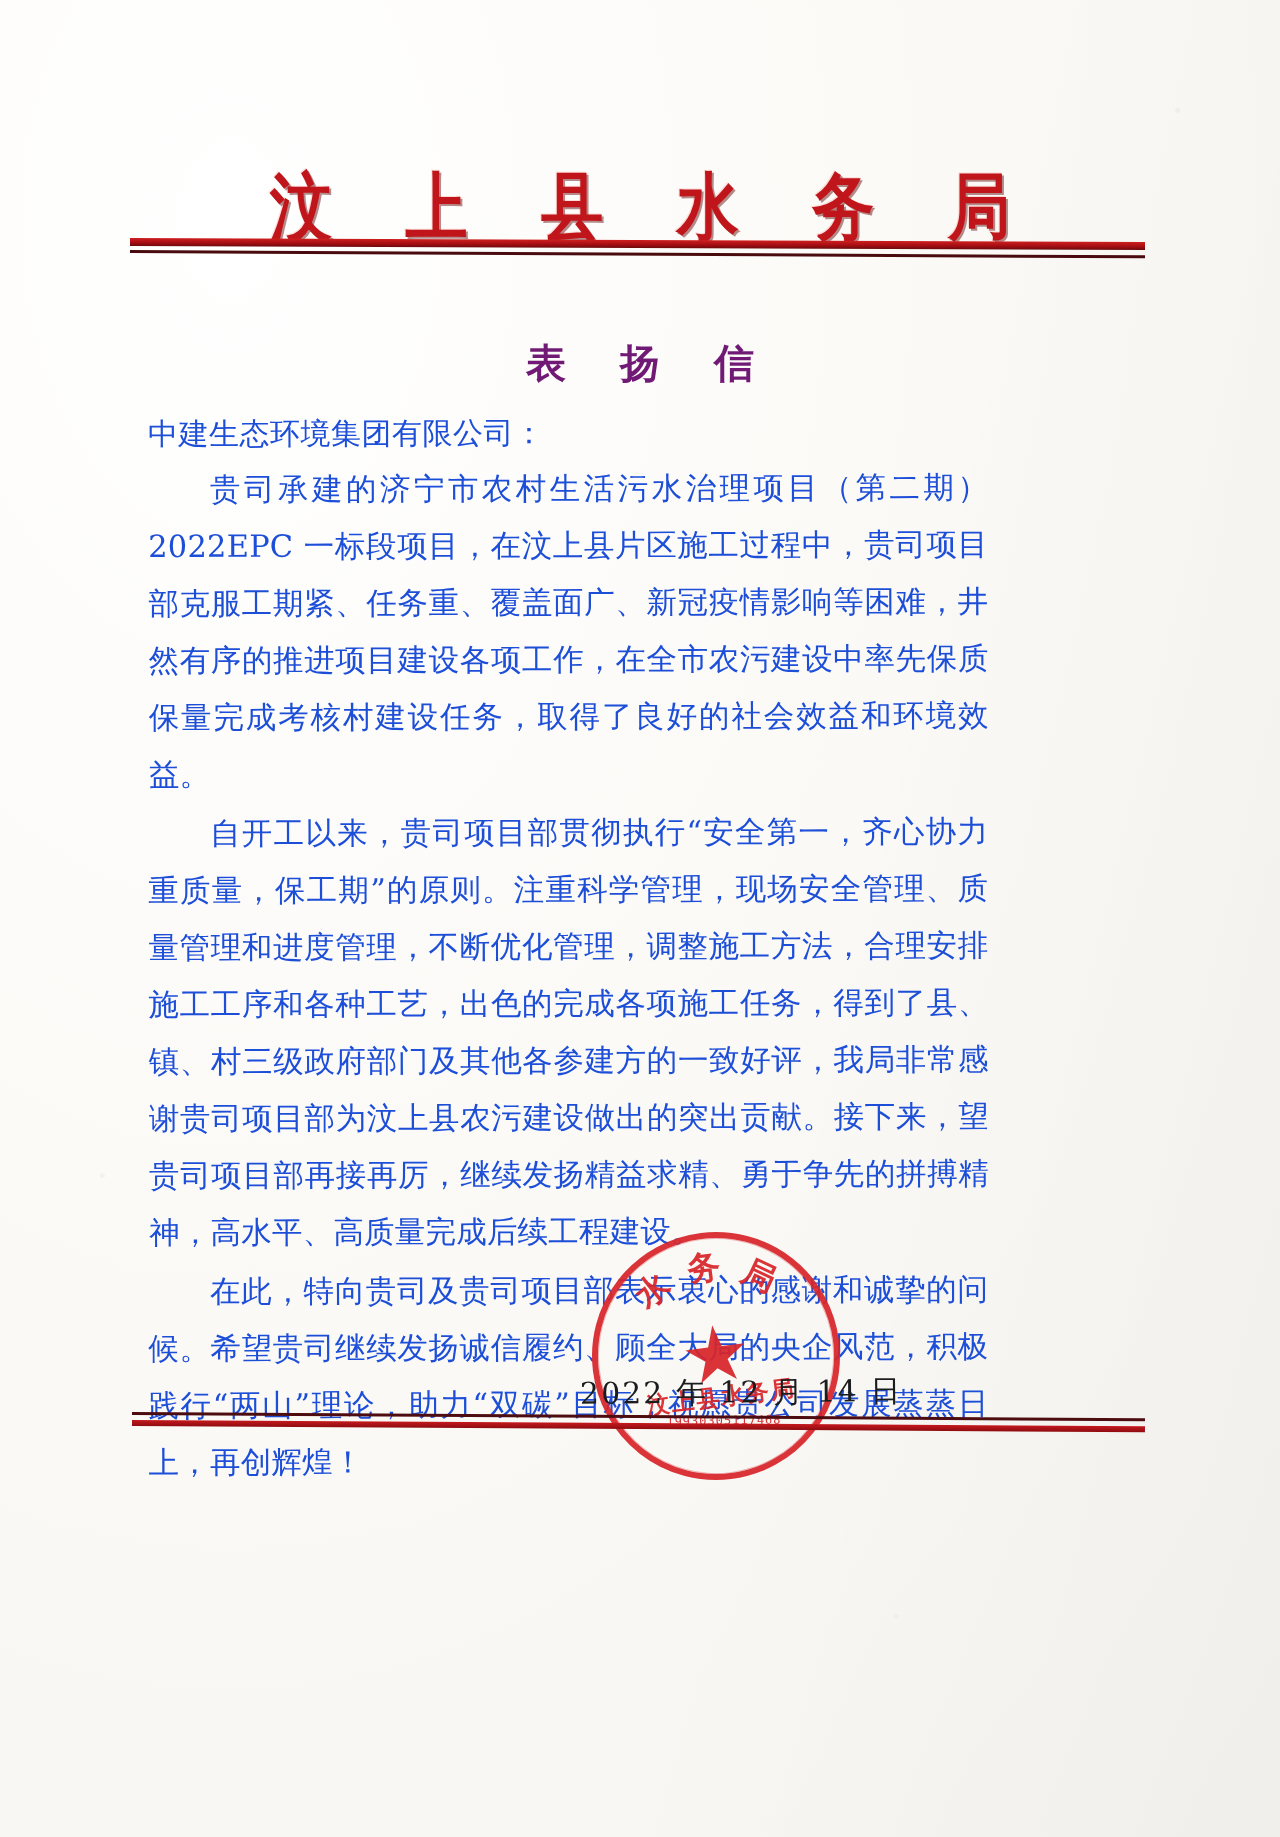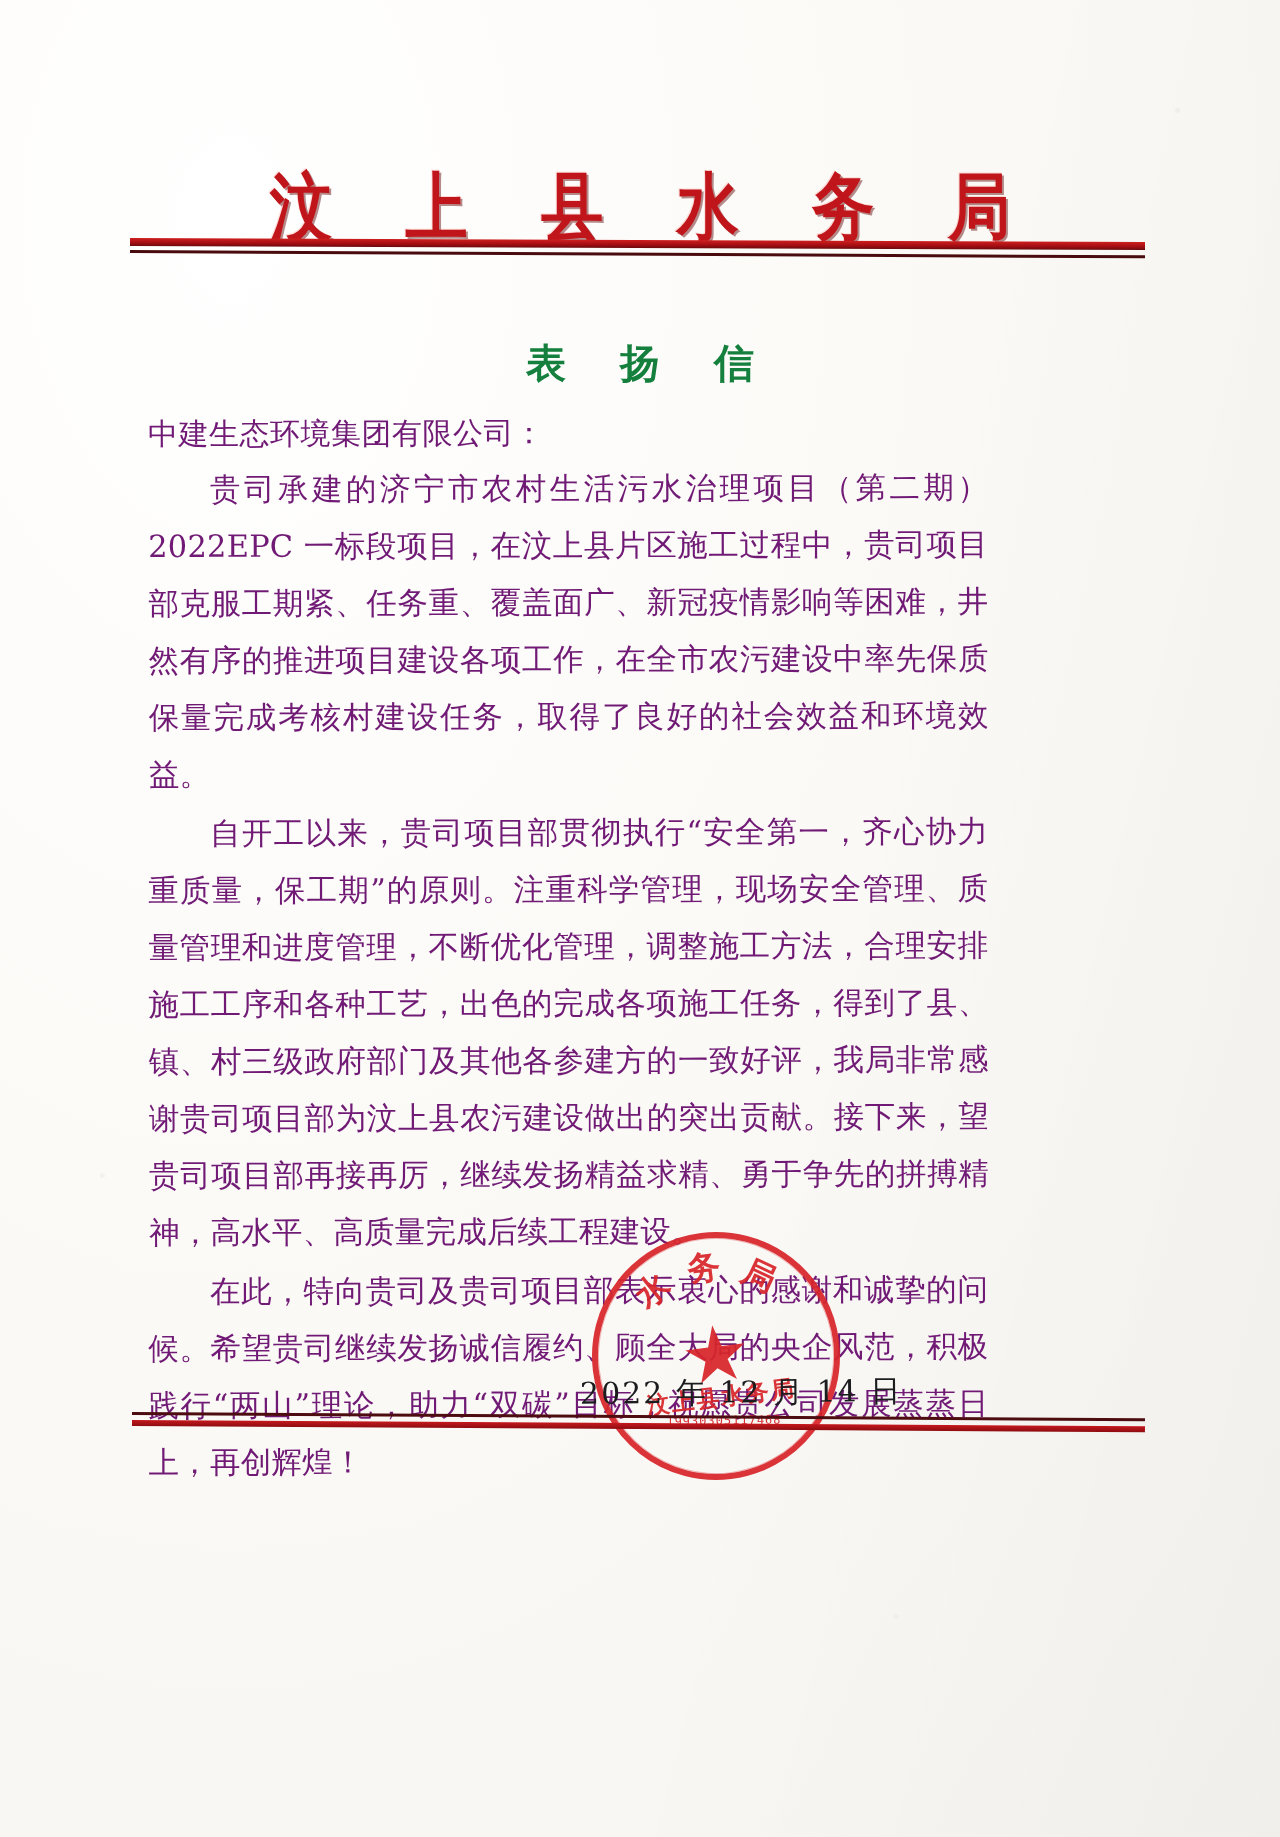--- a/index.html
+++ b/index.html
@@ -52,27 +52,27 @@
     position:absolute;left:0;right:0;top:12px;height:3px;
     background:#4a0b0e;
     transform:rotate(.3deg);transform-origin:left center;
   }
 
   
   .doc-title{
     position:absolute;left:0;right:0;top:336px;text-align:center;
     font-family:"DejaVu Sans","Liberation Sans",sans-serif;
     font-weight:700;font-size:40px;letter-spacing:20px;
-    color:#15803d;padding-left:20px;
+    color:#701a75;padding-left:20px;
   }
 
   
   .body-wrap{
     position:absolute;left:148px;top:410px;width:840px;
-    color:#701a75;
+    color:#1d4ed8;
   }
   .addressee{
     font-size:30px;line-height:1.5;letter-spacing:.5px;
     font-family:"DejaVu Serif","Liberation Serif",serif;
     margin:0 0 6px 0;
     transform:rotate(-.18deg);
   }
   .para{
     font-size:30.5px;
     line-height:57px;

